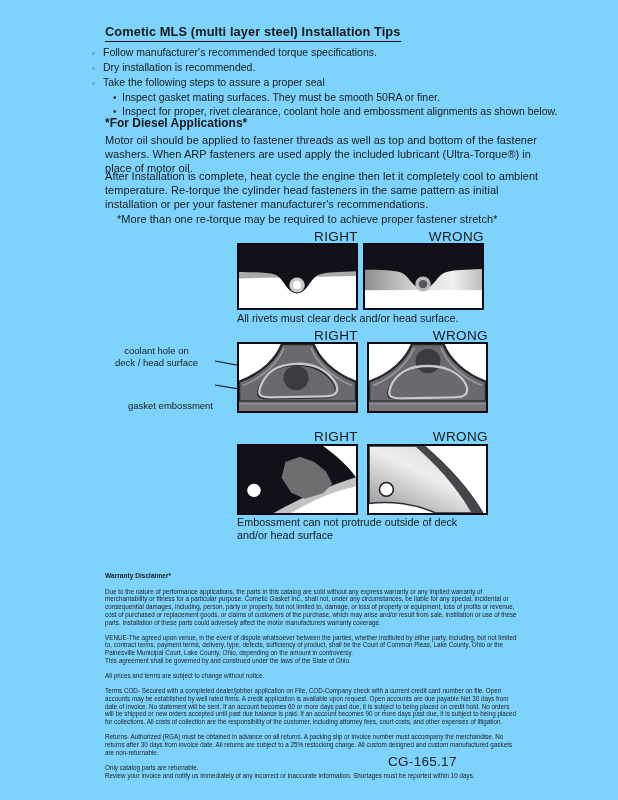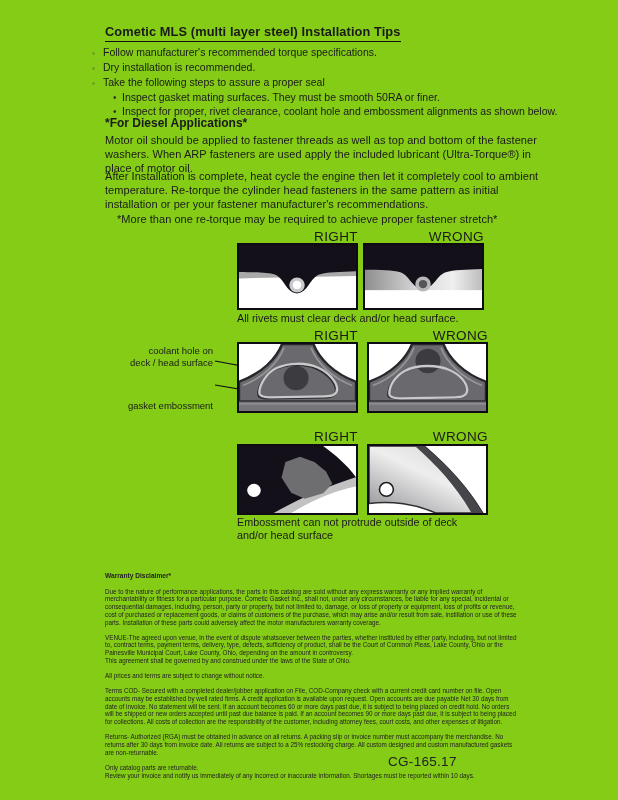--- a/index.html
+++ b/index.html
@@ -1,18 +1,18 @@
 <!DOCTYPE html>
 <html><head>
 <meta charset="utf-8">
 <style>
   html,body { margin:0; padding:0; background:#e8e8e8; }
   .page {
     position:relative; width:618px; height:800px; margin:0 auto;
-    background:#84cc16; overflow:hidden;
+    background:#7dd3fc; overflow:hidden;
     font-family:"Liberation Sans", sans-serif; color:#1a1a1a;
   }
   .abs { position:absolute; }
 
   .doc-title {
     left:105px; top:24px; font-size:12.8px; font-weight:bold;
     border-bottom:1.5px solid #111; padding-bottom:2px; letter-spacing:0.1px;
   }
 
   .tips-list { left:92px; top:46px; font-size:10.5px; line-height:13.9px; white-space:nowrap; }
@@ -104,21 +104,21 @@
       <path d="M0,0 L121,0 L121,25.5 C105,26.5 91,26.2 83.5,29 C73,33 72.5,45.5 60,46.5 C47.5,45.5 47,33 36.5,29 C29,26.2 16,26.5 0,26.2 Z" fill="#14101a"></path>
       <circle cx="60" cy="41.5" r="8" fill="#b8b8b8"></circle>
       <circle cx="60" cy="41.5" r="4.4" fill="#55555a"></circle>
     </svg>
   </div>
   <div class="abs caption" style="left:237px; top:312px;">All rivets must clear deck and/or head surface.</div>
 
   <div class="abs rw-label" style="left:237px; top:328px;">RIGHT</div>
   <div class="abs rw-label" style="left:367px; top:328px;">WRONG</div>
 
-  <div class="abs annot" style="left:100px; top:345px;">
+  <div class="abs annot" style="left:100px; top:345px;text-align:center;">
     <div>coolant hole on</div>
     <div>deck / head surface</div>
   </div>
   <div class="abs annot" style="left:100px; top:388px;margin-top:12px;">gasket embossment</div>
 
   <svg class="abs leader-svg" style="left:213px; top:352px;" width="90" height="48">
     <line x1="2" y1="9" x2="83" y2="24" stroke="#111" stroke-width="1.1"></line>
     <line x1="2" y1="33" x2="44" y2="40" stroke="#111" stroke-width="1.1"></line>
   </svg>
 

